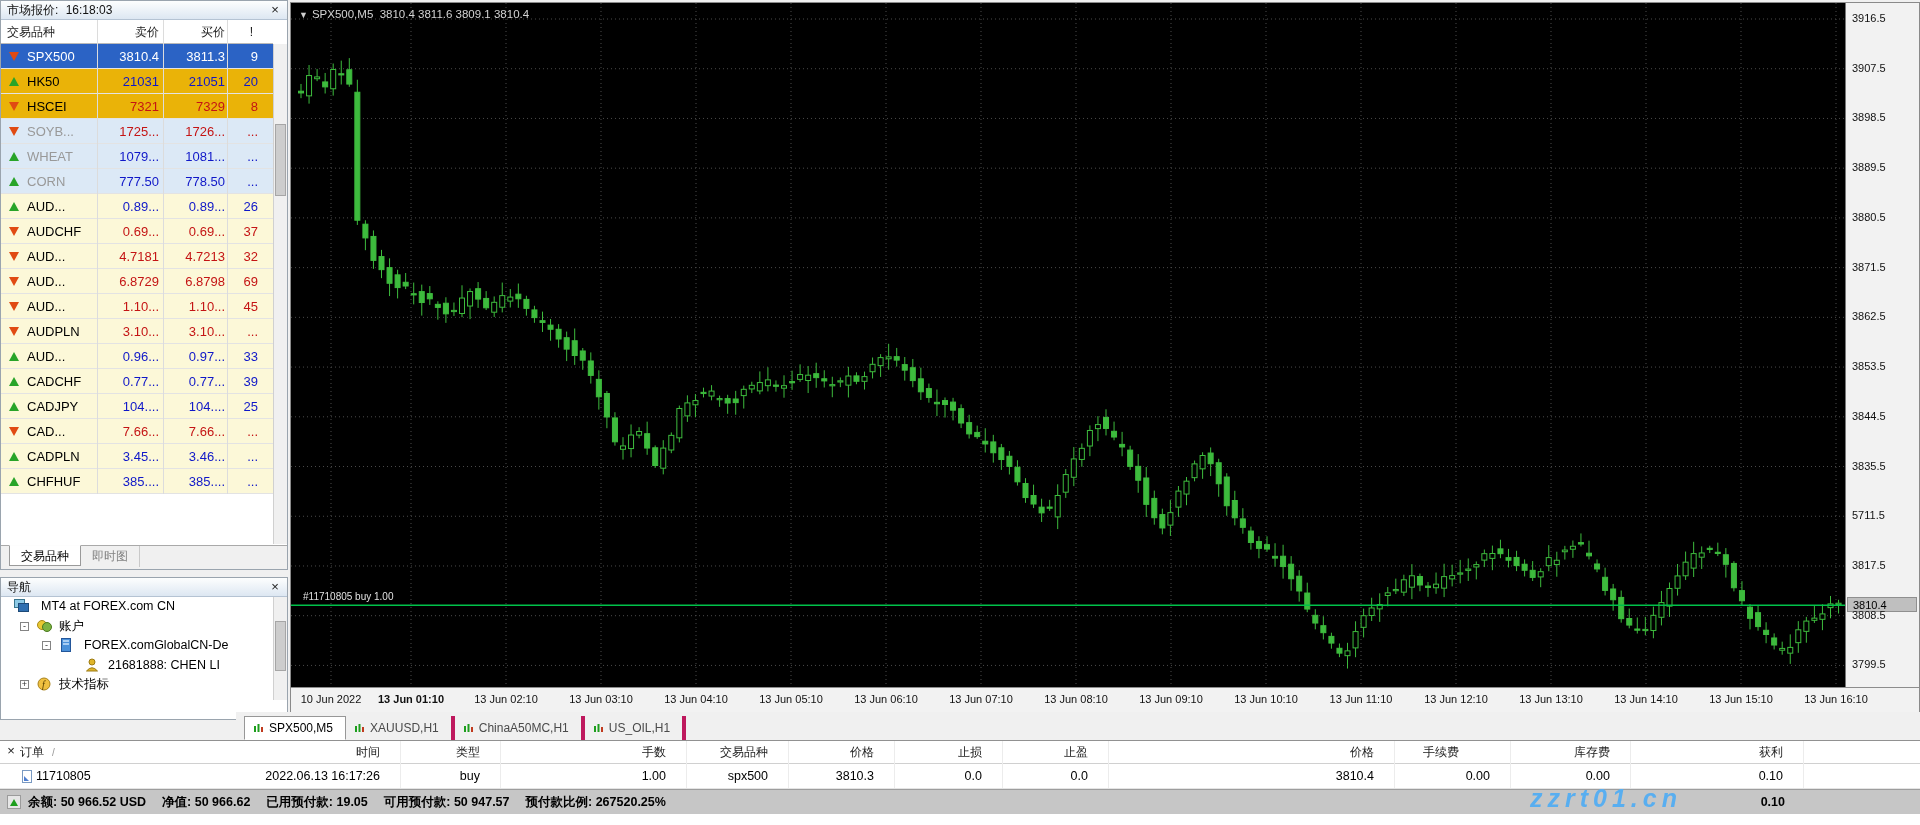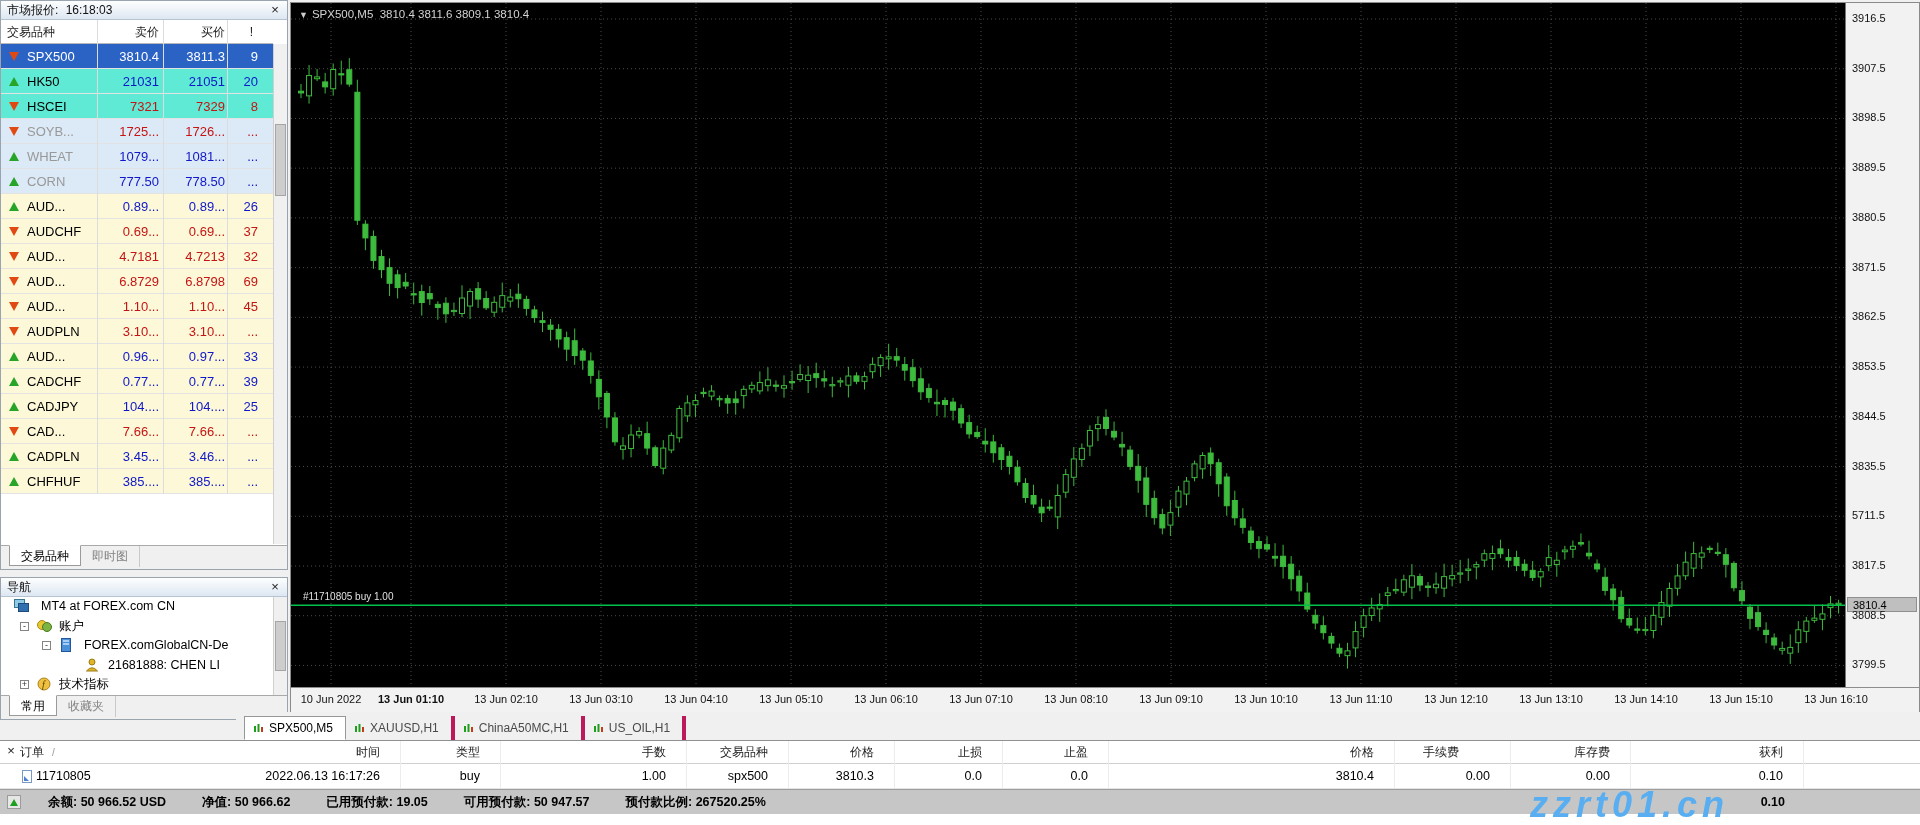--- a/index.html
+++ b/index.html
@@ -15,21 +15,21 @@
   .closex{position:absolute;right:5px;top:1px;width:14px;text-align:center;
           font-size:13px;line-height:16px;color:#222;cursor:default;}
 
   
   #mw{left:0;top:1;width:288px;height:570px;}
   #mw-head{position:absolute;left:0;top:19px;width:272px;height:24px;background:#fff;
            border-bottom:1px solid #b9b9b9;font-size:12px;color:#1a1a1a;}
   #mw-rows{position:absolute;left:0;top:43px;width:272px;height:500px;overflow:hidden;}
   .mwrow{position:relative;width:100%;height:25px;line-height:25px;font-size:13px;
          border-bottom:1px solid #e3e3e3;}
-  .g-index{background:#5eead4;} .g-grain{background:#dce9f6;} .g-fx{background:#fcf8d8;}
+  .g-index{background:#eab308;} .g-grain{background:#dce9f6;} .g-fx{background:#fcf8d8;}
   .mwrow.sel{background:#2b63c5;}
   .mwrow.sel span{color:#fff !important;}
   .mc{position:absolute;top:0;height:25px;}
   .mc-arrow{left:8px;top:8px;width:0;height:0;}
   .arr-up{border-left:5px solid transparent;border-right:5px solid transparent;border-bottom:9px solid #28a428;}
   .arr-down{border-left:5px solid transparent;border-right:5px solid transparent;border-top:9px solid #e04a12;}
   .mc-name{left:26px;color:#000;}
   .mc-name.dim{color:#999;}
   .mc-sell{left:96px;width:66px;text-align:right;padding-right:4px;border-left:1px solid #dcdcdc;}
   .mc-buy{left:162px;width:64px;text-align:right;padding-right:2px;border-left:1px solid #dcdcdc;}
@@ -81,39 +81,39 @@
   
   #term{position:absolute;left:0;top:740px;width:1920px;height:74px;background:#fff;
         border-top:1px solid #919191;}
   #term .closex{left:4px;right:auto;top:2px;}
   .tcell{position:absolute;height:23px;line-height:23px;font-size:12px;color:#222;}
   .tval{position:absolute;height:25px;line-height:25px;font-size:12.5px;color:#000;}
   #t-headrow{position:absolute;left:0;top:0;width:100%;height:23px;border-bottom:1px solid #d0d0d0;}
   #t-orderrow{position:absolute;left:0;top:23px;width:100%;height:25px;border-bottom:1px solid #e4e4e4;}
   #t-sum{position:absolute;left:0;top:48px;width:100%;height:25px;background:#c6c6c6;
          border-top:1px solid #9d9d9d;line-height:24px;font-weight:bold;font-size:12.5px;}
-  .sumseg{margin-right:16px;margin-left:20px;}
+  .sumseg{margin-right:16px;}
   #sumprofit{position:absolute;left:1735px;top:0;width:50px;text-align:right;font-weight:bold;}
   .colsep{position:absolute;top:0;width:1px;height:48px;background:#ececec;}
   #doc-icon{position:absolute;left:22px;top:6px;width:10px;height:13px;background:#fff;
             border:1px solid #7a9ac2;}
   #doc-icon:after{content:"";position:absolute;left:1px;bottom:1px;width:0;height:0;
             border-left:5px solid #4f7fd0;border-top:5px solid transparent;}
   #sum-icon{position:absolute;left:7px;top:5px;width:14px;height:14px;background:#e6e6e6;
             border:1px solid #9b9b9b;}
   #sum-icon:after{content:"";position:absolute;left:2px;top:3px;width:0;height:0;
             border-left:4px solid transparent;border-right:4px solid transparent;
             border-bottom:7px solid #1d9e1d;}
 
   #bottomstrip{position:absolute;left:0;top:814px;width:1920px;height:11px;background:#fff;}
 
   
   #wm1{position:absolute;left:1450px;top:722px;font-size:66px;font-weight:bold;
        color:rgba(185,185,185,0.55);letter-spacing:10px;pointer-events:none;z-index:40;white-space:nowrap;}
-  #wm2{position:absolute;left:1530px;top:784px;font-size:36px;font-weight:bold;font-style:italic;
+  #wm2{position:absolute;left:1530px;top:784px;font-size:25px;font-weight:bold;font-style:italic;
        letter-spacing:5px;pointer-events:none;z-index:41;white-space:nowrap;}
 </style>
 </head>
 <body>
 
 <div id="app">
 
   <div id="mw" class="panel">
     <div class="ptitle">
       <span>市场报价:</span>
@@ -305,24 +305,20 @@
           <span class="ticon" style="left: 36px;"><svg width="15" height="14">
               <circle cx="7" cy="7" r="6" fill="#f0c040" stroke="#a8821a"></circle>
               <text x="5" y="11" font-size="10" fill="#5a4200" font-family="serif" font-style="italic">f</text>
             </svg></span>
           <span class="tlabel" style="left: 58px;">技术指标</span>
         </div>
       </div>
     <div class="scroll" style="left:272px;top:19px;height:103px;">
       <div class="thumb" style="top:24px;height:50px;"></div>
     </div>
-    <div class="tabbar" id="nav-tabs">
-        <div class="tab active">常用</div>
-        <div class="tab">收藏夹</div>
-      </div>
   </div>
 
   <div id="chartwin">
     <div id="plot">
       <div id="ohlc">
         <span class="dd">▼</span><span>SPX500,M5</span>&nbsp;&nbsp;<span>3810.4 3811.6 3809.1 3810.4</span>
       </div>
       <svg id="csvg" width="1554" height="684" viewBox="290 2 1554 684">
           <line x1="290" y1="18" x2="1844" y2="18" stroke="#4a4a4a" stroke-width="1" stroke-dasharray="1 3"></line>
           <line x1="290" y1="67.725" x2="1844" y2="67.725" stroke="#4a4a4a" stroke-width="1" stroke-dasharray="1 3"></line>

